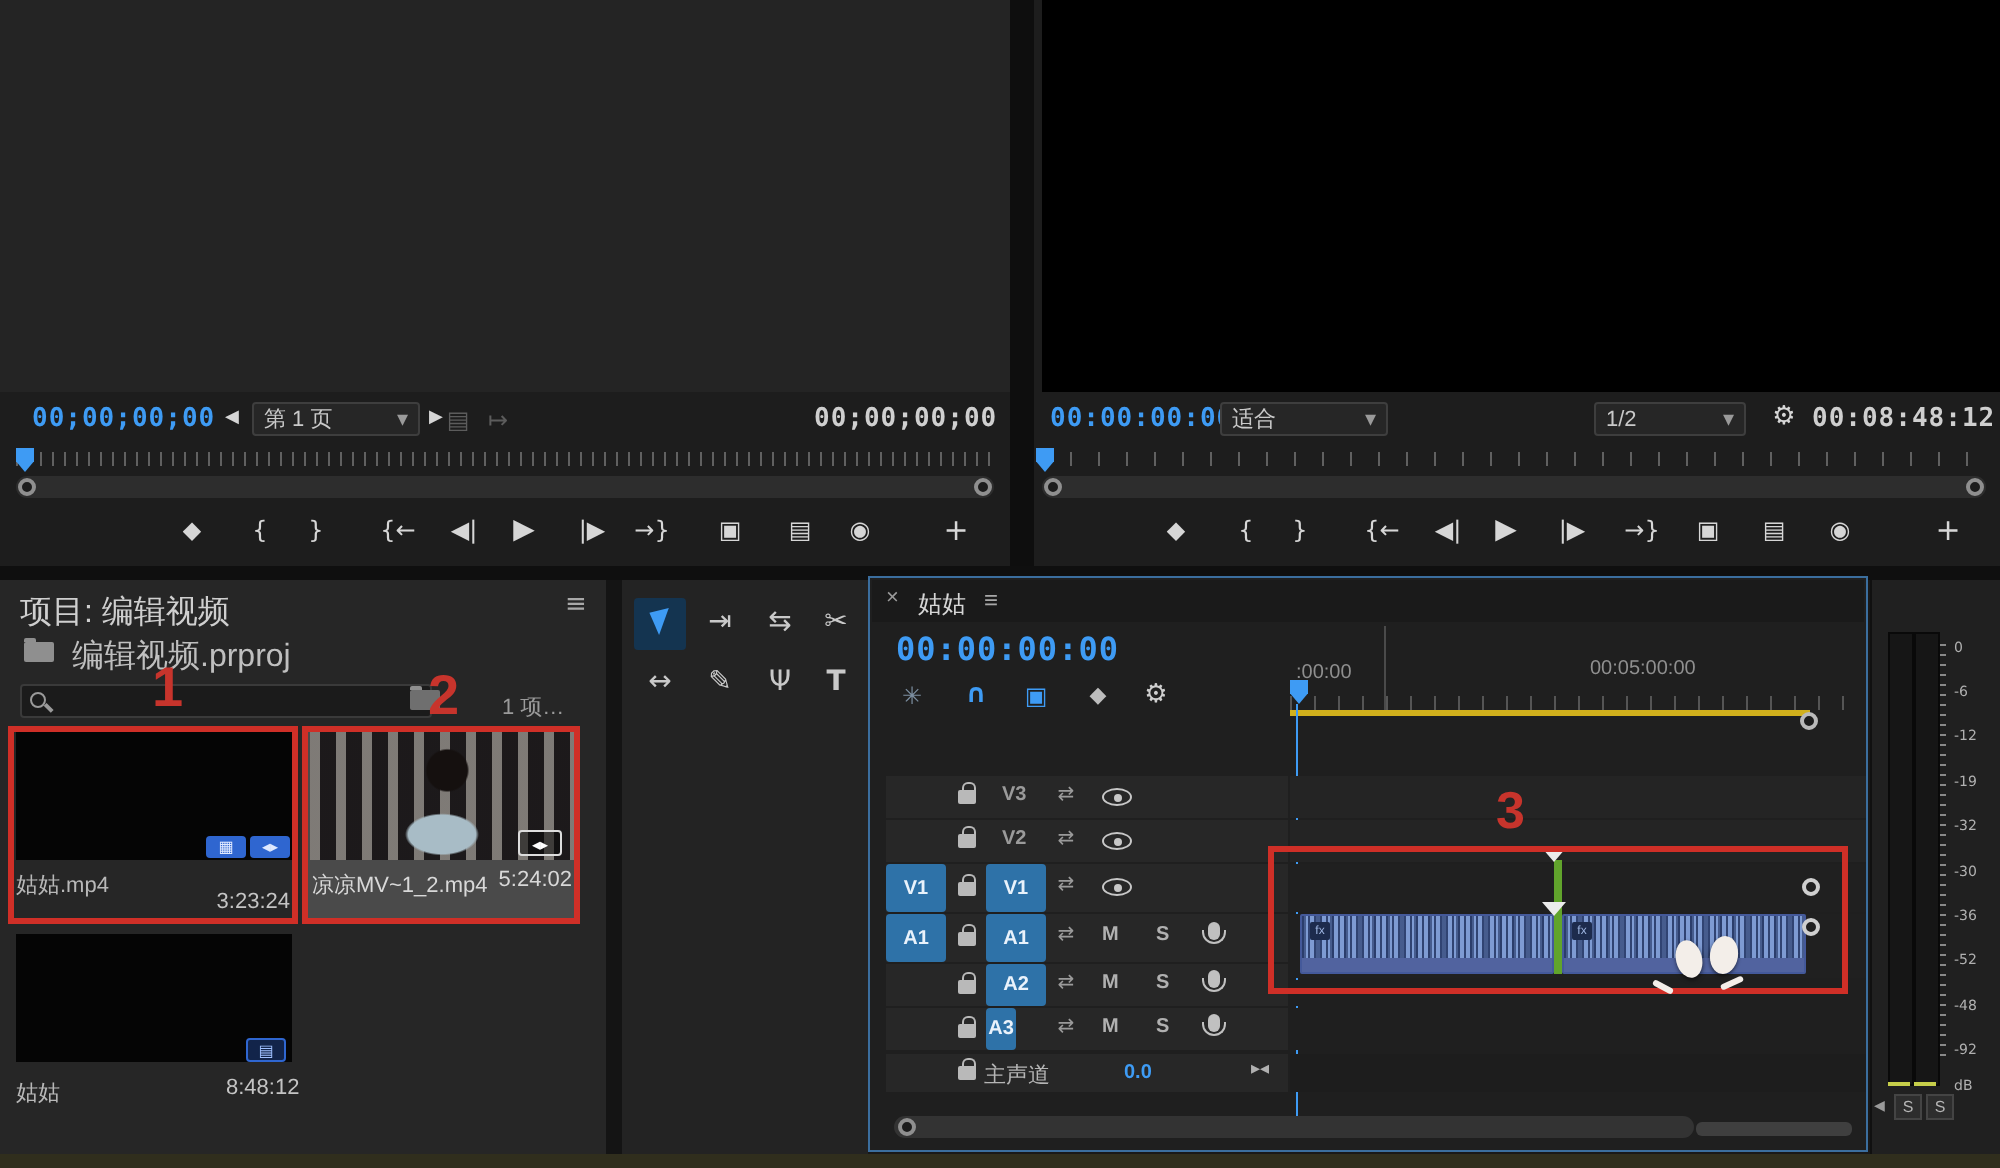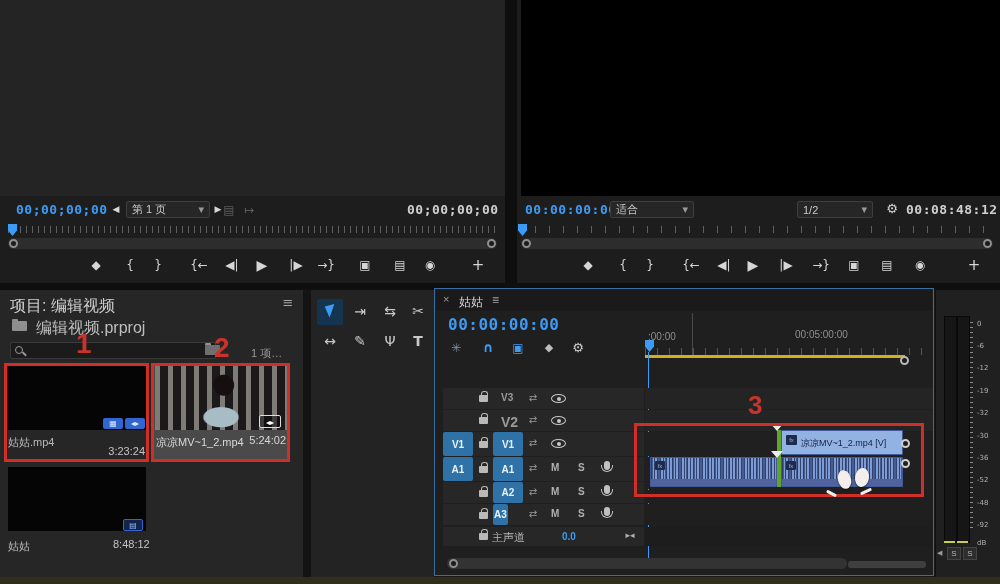--- a/index.html
+++ b/index.html
@@ -209,21 +209,21 @@
   <div class="abs hdr-row" style="left:443px;top:482px;width:201px;height:21px;"></div>
   <div class="abs hdr-row" style="left:443px;top:504px;width:201px;height:21px;"></div>
   <div class="abs hdr-row" style="left:443px;top:527px;width:201px;height:19px;"></div>
 
   <div class="abs lock" style="left:479px;top:395px;"></div>
   <span class="abs" style="left:501px;top:392px;font-size:10px;color:#9a9a9a;font-weight:700;">V3</span>
   <span class="abs icon" style="left:526px;top:392px;width:14px;font-size:10px;color:#9a9a9a;">⇄</span>
   <div class="abs eye" style="left:551px;top:394px;"></div>
 
   <div class="abs lock" style="left:479px;top:417px;"></div>
-  <span class="abs" style="left:501px;top:414px;font-size:14px;color:#9a9a9a;font-weight:700;">V2</span>
+  <span class="abs" style="left:501px;top:414px;font-size:10px;color:#9a9a9a;font-weight:700;">V2</span>
   <span class="abs icon" style="left:526px;top:414px;width:14px;font-size:10px;color:#9a9a9a;">⇄</span>
   <div class="abs eye" style="left:551px;top:416px;"></div>
 
   <div class="abs trackbox" style="left:443px;top:432px;width:30px;height:24px;">V1</div>
   <div class="abs lock" style="left:479px;top:441px;"></div>
   <div class="abs trackbox" style="left:493px;top:432px;width:30px;height:24px;">V1</div>
   <span class="abs icon" style="left:526px;top:437px;width:14px;font-size:10px;color:#9a9a9a;">⇄</span>
   <div class="abs eye" style="left:551px;top:439px;"></div>
 
   <div class="abs trackbox" style="left:443px;top:457px;width:30px;height:24px;">A1</div>
@@ -255,24 +255,20 @@
 
   <div class="abs lane" style="left:645px;top:388px;width:288px;height:21px;"></div>
   <div class="abs lane" style="left:645px;top:410px;width:288px;height:21px;"></div>
   <div class="abs lane" style="left:645px;top:432px;width:288px;height:24px;background:#202020;"></div>
   <div class="abs lane" style="left:645px;top:457px;width:288px;height:32px;background:#202020;"></div>
   <div class="abs lane" style="left:645px;top:490px;width:288px;height:13px;background:#1f1f1f;"></div>
   <div class="abs lane" style="left:645px;top:504px;width:288px;height:21px;background:#1f1f1f;"></div>
   <div class="abs lane" style="left:645px;top:527px;width:288px;height:19px;background:#1d1d1d;"></div>
 
   <div class="abs" style="left:777px;top:430px;width:4px;height:57px;background:#61a42c;"></div>
-  <div class="abs clip" style="left:781px;top:430px;width:122px;height:25px;">
-    <span class="abs fxbadge" style="left:4px;top:4px;width:11px;height:10px;">fx</span>
-    <span class="abs cliplabel" style="left:19px;top:6px;width:100px;">凉凉MV~1_2.mp4 [V]</span>
-  </div>
 
   <div class="abs clip wave" style="left:650px;top:457px;width:127px;height:30px;">
     <span class="abs fxbadge" style="left:4px;top:3px;width:10px;height:9px;">fx</span>
     <div class="abs wavefoot" style="left:0;bottom:0;width:100%;height:7px;"></div>
   </div>
   <div class="abs clip wave" style="left:781px;top:457px;width:122px;height:30px;">
     <span class="abs fxbadge" style="left:4px;top:3px;width:10px;height:9px;">fx</span>
     <div class="abs wavefoot" style="left:0;bottom:0;width:100%;height:7px;"></div>
   </div>
 

